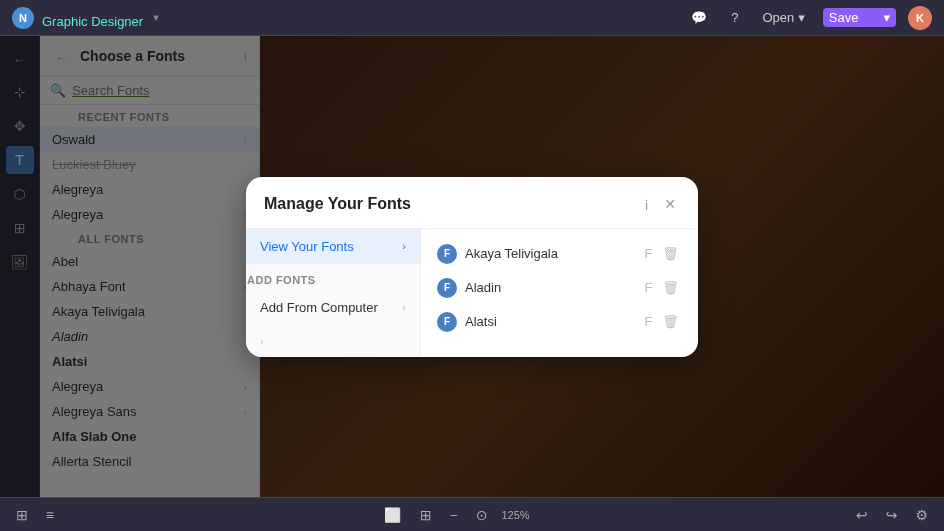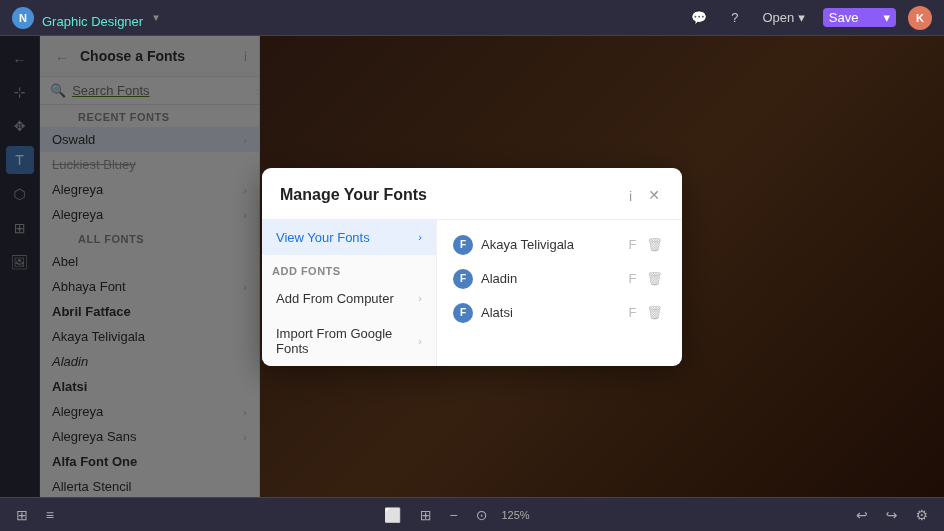--- a/index.html
+++ b/index.html
@@ -223,22 +223,22 @@
       right: 0;
       bottom: 34px;
       background: rgba(0,0,0,0.5);
       display: flex;
       align-items: center;
       justify-content: center;
       z-index: 100;
     }
     .modal {
       background: white;
-      border-radius: 9px;
-      width: 420px;
+      border-radius: 16px;
+      width: 452px;
       max-height: 420px;
       box-shadow: 0 8px 32px rgba(0,0,0,0.4);
       display: flex;
       flex-direction: column;
       overflow: hidden;
     }
     .modal-header {
       display: flex;
       align-items: center;
       justify-content: space-between;
@@ -287,21 +287,21 @@
       color: #333;
     }
     .modal-menu-item.active {
       background: #e8f0fe;
       color: #1a73e8;
       font-weight: 500;
     }
     .modal-menu-item .arrow { color: #bbb; font-size: 11px; }
     .modal-menu-item.active .arrow { color: #1a73e8; }
     .modal-section-header {
-      padding: 10px 10px 4px;
+      padding: 10px 1px 4px;
       font-size: 11px;
       color: #888;
       font-weight: 600;
       text-transform: uppercase;
       letter-spacing: 0.5px;
     }
     
     .modal-right {
       flex: 1;
       padding: 8px;
@@ -414,41 +414,38 @@
       </div>
       <div class="section-label">All Fonts</div>
       <div class="font-item">
         <span class="font-item-name">Abel</span>
       </div>
       <div class="font-item">
         <span class="font-item-name">Abhaya Font</span>
         <span class="font-item-arrow">›</span>
       </div>
       <div class="font-item">
-        <span class="font-item-name bold">Abril Fatface</span>
-      </div>
-      <div class="font-item">
         <span class="font-item-name">Akaya Telivigala</span>
       </div>
       <div class="font-item">
         <span class="font-item-name italic">Aladin</span>
       </div>
       <div class="font-item">
         <span class="font-item-name bold">Alatsi</span>
       </div>
       <div class="font-item">
         <span class="font-item-name">Alegreya</span>
         <span class="font-item-arrow">›</span>
       </div>
       <div class="font-item">
         <span class="font-item-name">Alegreya Sans</span>
         <span class="font-item-arrow">›</span>
       </div>
       <div class="font-item">
-        <span class="font-item-name bold">Alfa Font One</span>
+        <span class="font-item-name bold">Alfa Slab One</span>
       </div>
       <div class="font-item">
         <span class="font-item-name">Allerta Stencil</span>
       </div>
 
     </div>
   </div>
 
   <div class="canvas-area">
     <div class="canvas-text-sample">txt</div>
@@ -490,21 +487,20 @@
         <div class="modal-menu-item active">
           <span>View Your Fonts</span>
           <span class="arrow">›</span>
         </div>
         <div class="modal-section-header">Add Fonts</div>
         <div class="modal-menu-item">
           <span>Add From Computer</span>
           <span class="arrow">›</span>
         </div>
         <div class="modal-menu-item">
-          <span>Import From Google Fonts</span>
           <span class="arrow">›</span>
         </div>
       </div>
 
       <div class="modal-right">
         <div class="font-row">
           <div class="font-row-left">
             <div class="font-badge">F</div>
             <span class="font-row-name">Akaya Telivigala</span>
           </div>

